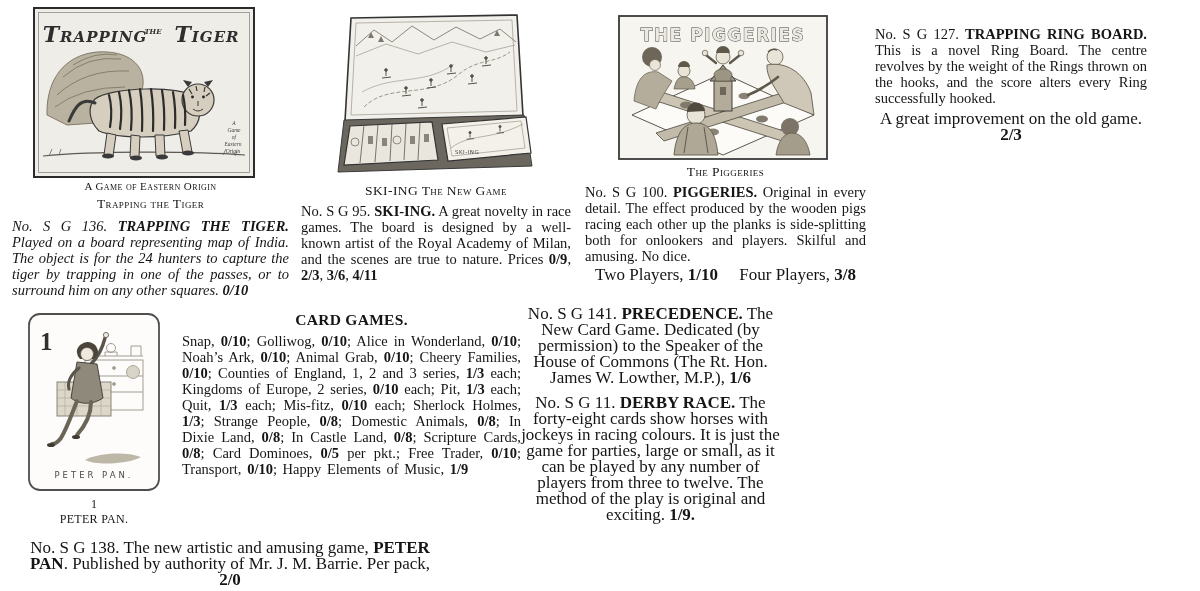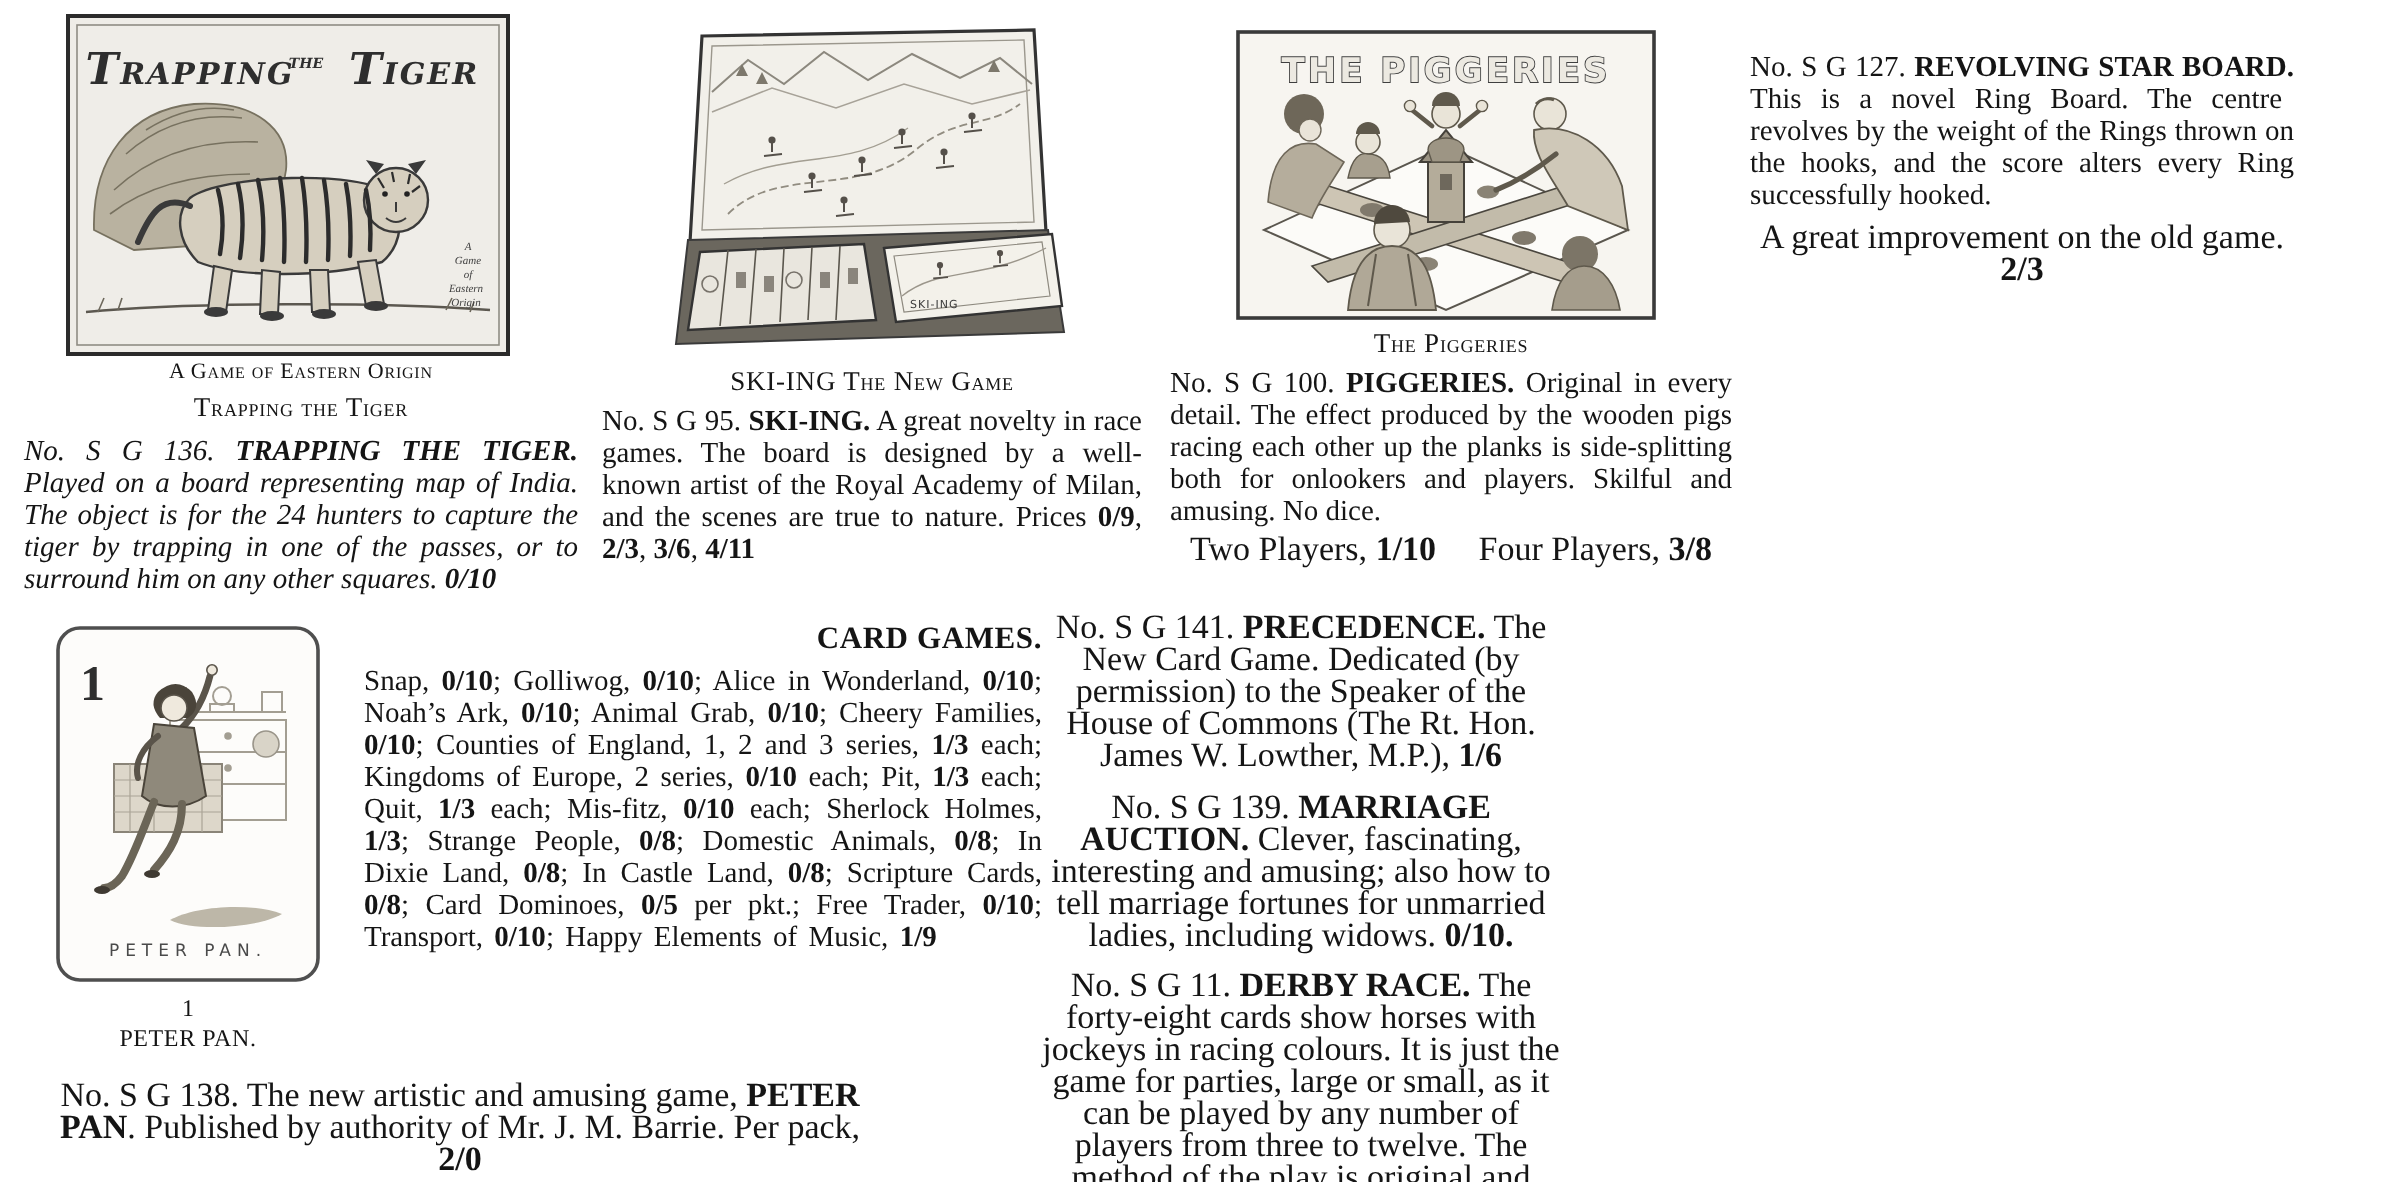--- a/index.html
+++ b/index.html
@@ -15,21 +15,21 @@
   .body-text b, .center-text b{font-weight:700;}
   .center-text{font-size:17px;line-height:16px;text-align:center;}
   .caption{
     text-align:center;font-variant:small-caps;letter-spacing:.4px;
   }
   .cap-lg{font-size:13.5px;line-height:15px;}
   .cap-sm{font-size:11px;line-height:12px;}
   .art{display:block;}
   .pre{white-space:pre-wrap;}
   .loose{word-spacing:.14em;}
-  .heading-bold{font-weight:700;text-align:right;font-size:15.5px;line-height:18px;letter-spacing:.3px;}
+  .heading-bold{font-weight:700;text-align:center;font-size:15.5px;line-height:18px;letter-spacing:.3px;}
   .plain-caption{text-align:center;font-size:12px;line-height:14px;}
 </style>
 </head>
 <body>
 
 <section class="abs" style="left:12px;top:7px;width:277px;">
   <svg class="art" width="222" height="171" viewBox="0 0 222 171" style="margin-left:21px;">
     <rect x="1" y="1" width="220" height="169" fill="#efede8" stroke="#2b2b2b" stroke-width="2"></rect>
     <rect x="5.5" y="5.5" width="211" height="160" fill="none" stroke="#8f8c84" stroke-width="0.8"></rect>
     <g font-family="'DejaVu Serif',serif" font-weight="bold" font-style="italic" fill="#2e2e2e" style="font-variant:small-caps;">
@@ -194,21 +194,21 @@
       <path d="M56,140 C58,118 66,108 78,108 C92,108 98,120 100,140 Z" fill="#b0a897" stroke="#5f594c" stroke-width="0.9"></path>
       <path d="M70,112 L66,138 M86,112 L90,138" stroke="#5f594c" stroke-width="1" fill="none"></path>
     </g>
   </svg>
   <div class="caption cap-lg" style="margin-top:4px;">The Piggeries</div>
   <p class="body-text" style="margin:5px 0 0 0;"><span>No. S G 100. </span><b>PIGGERIES.</b><span> Original in every detail. The effect produced by the wooden pigs racing each other up the planks is side-splitting both for onlookers and players. Skilful and amusing. No dice.</span></p>
   <div class="center-text pre" style="margin-top:3px;"><span>Two Players, </span><b>1/10</b><span>  Four Players, </span><b>3/8</b></div>
 </section>
 
 <section class="abs" style="left:875px;top:26px;width:272px;">
-  <p class="body-text" style="margin:0;"><span>No. S G 127. </span><b>REVOLVING STAR BOARD.</b><span> This is a novel Ring Board. The centre revolves by the weight of the Rings thrown on the hooks, and the score alters every Ring successfully hooked.</span></p>
+  <p class="body-text" style="margin:0;"><span>No. S G 127. </span><b>TRAPPING RING BOARD.</b><span> This is a novel Ring Board. The centre revolves by the weight of the Rings thrown on the hooks, and the score alters every Ring successfully hooked.</span></p>
   <div class="center-text" style="margin-top:5px;"><span>A great improvement on the old game. </span><b>2/3</b></div>
 </section>
 
 <section class="abs" style="left:27px;top:312px;width:134px;">
   <svg class="art" width="134" height="180" viewBox="0 0 134 180">
     <rect x="2" y="2" width="130" height="176" rx="11" fill="#fdfcfa" stroke="#4f4f4f" stroke-width="1.8"></rect>
     <text x="13" y="38" font-size="25" font-weight="bold" font-family="'Liberation Serif',serif" fill="#2f2f2f">1</text>
     <g stroke="#a39e92" fill="none" stroke-width="1">
       <path d="M52,44 h64"></path>
         <path d="M56,44 v-12 h10 v12"></path>
@@ -244,19 +244,18 @@
   <div class="plain-caption" style="margin-top:1px;letter-spacing:.3px;">PETER PAN.</div>
 </section>
 
 <section class="abs" style="left:182px;top:311px;width:339px;">
   <div class="heading-bold">CARD GAMES.</div>
   <p class="body-text loose" style="margin:4px 0 0 0;"><span>Snap, </span><b>0/10</b><span>; Golliwog, </span><b>0/10</b><span>; Alice in Wonderland, </span><b>0/10</b><span>; Noah’s Ark, </span><b>0/10</b><span>; Animal Grab, </span><b>0/10</b><span>; Cheery Families, </span><b>0/10</b><span>; Counties of England, 1, 2 and 3 series, </span><b>1/3</b><span> each; Kingdoms of Europe, 2 series, </span><b>0/10</b><span> each; Pit, </span><b>1/3</b><span> each; Quit, </span><b>1/3</b><span> each; Mis-fitz, </span><b>0/10</b><span> each; Sherlock Holmes, </span><b>1/3</b><span>; Strange People, </span><b>0/8</b><span>; Domestic Animals, </span><b>0/8</b><span>; In Dixie Land, </span><b>0/8</b><span>; In Castle Land, </span><b>0/8</b><span>; Scripture Cards, </span><b>0/8</b><span>; Card Dominoes, </span><b>0/5</b><span> per pkt.; Free Trader, </span><b>0/10</b><span>; Transport, </span><b>0/10</b><span>; Happy Elements of Music, </span><b>1/9</b></p>
 </section>
 
 <section class="abs" style="left:517px;top:306px;width:267px;">
   <p class="center-text" style="margin:0;"><span>No. S G 141. </span><b>PRECEDENCE.</b><span> The New Card Game. Dedicated (by permission) to the Speaker of the House of Commons (The Rt. Hon. James W. Lowther, M.P.), </span><b>1/6</b></p>
-  <p class="center-text" style="margin:10px 0 0 0;"><span>No. S G 139. </span><b>MARRIAGE AUCTION.</b><span> Clever, fascinating, interesting and amusing; also how to tell marriage fortunes for unmarried ladies, including widows. </span><b>0/10.</b></p>
   <p class="center-text" style="margin:9px 0 0 0;"><span>No. S G 11. </span><b>DERBY RACE.</b><span> The forty-eight cards show horses with jockeys in racing colours. It is just the game for parties, large or small, as it can be played by any number of players from three to twelve. The method of the play is original and exciting. </span><b>1/9.</b></p>
 </section>
 
 <section class="abs" style="left:20px;top:540px;width:420px;">
   <p class="center-text" style="margin:0;"><span>No. S G 138. The new artistic and amusing game, </span><b>PETER PAN</b><span>. Published by authority of Mr. J. M. Barrie. Per pack, </span><b>2/0</b></p>
 </section>
 
 </body></html>

